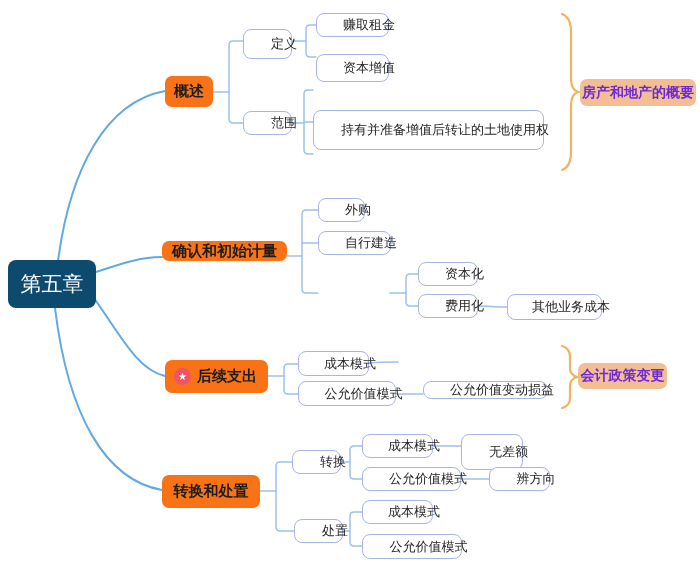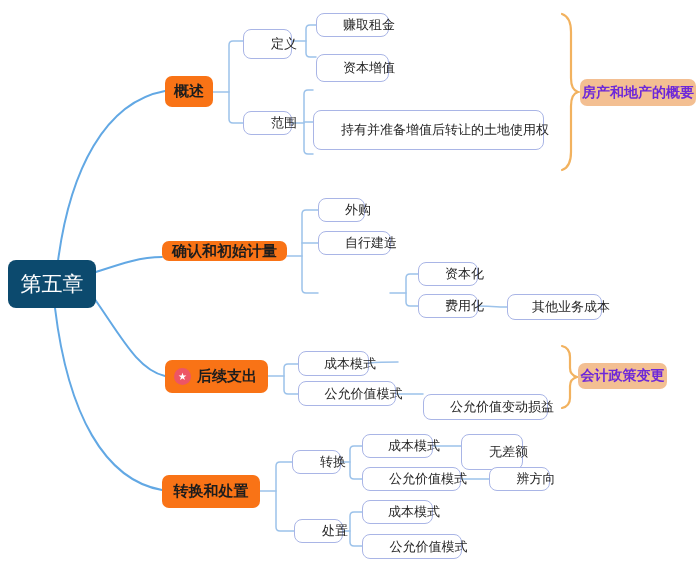--- a/index.html
+++ b/index.html
@@ -129,21 +129,21 @@
   <div class="node leaf" style="left:418px;top:262px;width:60px;height:24px">资本化</div>
   <div class="node leaf" style="left:418px;top:294px;width:60px;height:24px">费用化</div>
   <div class="node leaf" style="left:507px;top:294px;width:95px;height:26px">其他业务成本</div>
 
   <div class="node branch branch-with-icon" style="left:165px;top:360px;width:103px;height:33px">
     <span class="star-badge">★</span>
     <span>后续支出</span>
   </div>
   <div class="node leaf" style="left:298px;top:351px;width:71px;height:25px">成本模式</div>
   <div class="node leaf" style="left:298px;top:381px;width:98px;height:25px">公允价值模式</div>
-  <div class="node leaf" style="left:423px;top:394px;width:125px;height:26px">公允价值变动损益</div>
+  <div class="node leaf" style="left:423px;top:381px;width:125px;height:18px">公允价值变动损益</div>
   <div class="node callout" style="left:578px;top:363px;width:89px;height:26px">会计政策变更</div>
 
   <div class="node branch" style="left:162px;top:475px;width:98px;height:33px">转换和处置</div>
   <div class="node leaf" style="left:292px;top:450px;width:49px;height:24px">转换</div>
   <div class="node leaf" style="left:362px;top:434px;width:71px;height:24px">成本模式</div>
   <div class="node leaf" style="left:461px;top:434px;width:62px;height:36px">无差额</div>
   <div class="node leaf" style="left:362px;top:467px;width:99px;height:24px">公允价值模式</div>
   <div class="node leaf" style="left:489px;top:467px;width:61px;height:24px">辨方向</div>
   <div class="node leaf" style="left:294px;top:519px;width:49px;height:24px">处置</div>
   <div class="node leaf" style="left:362px;top:500px;width:71px;height:24px">成本模式</div>

